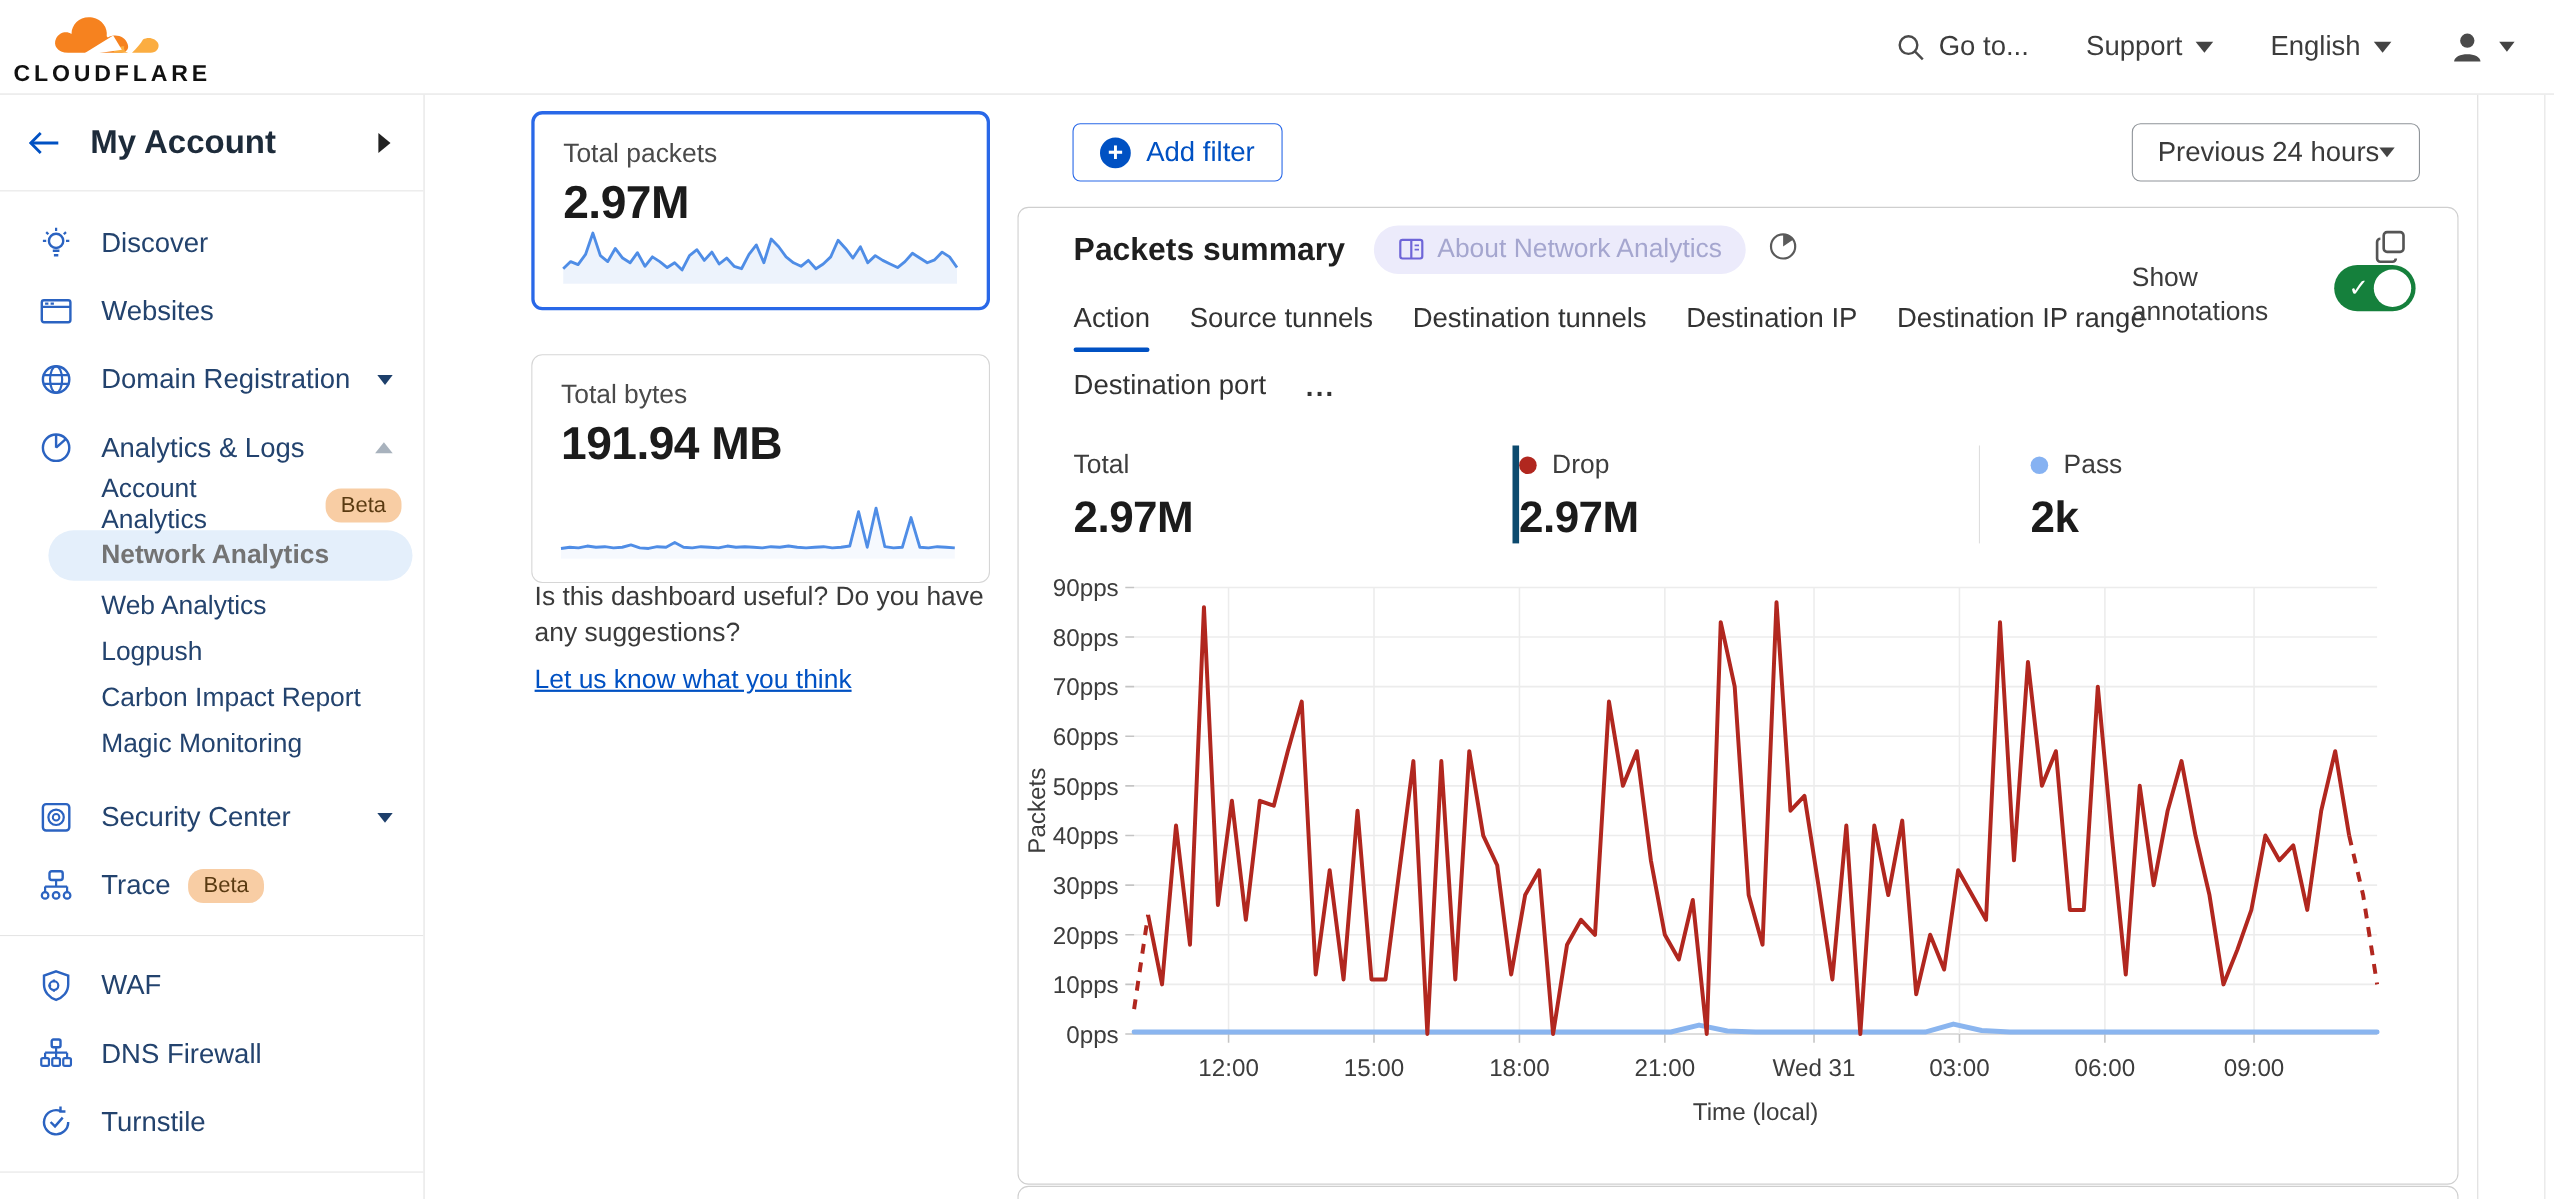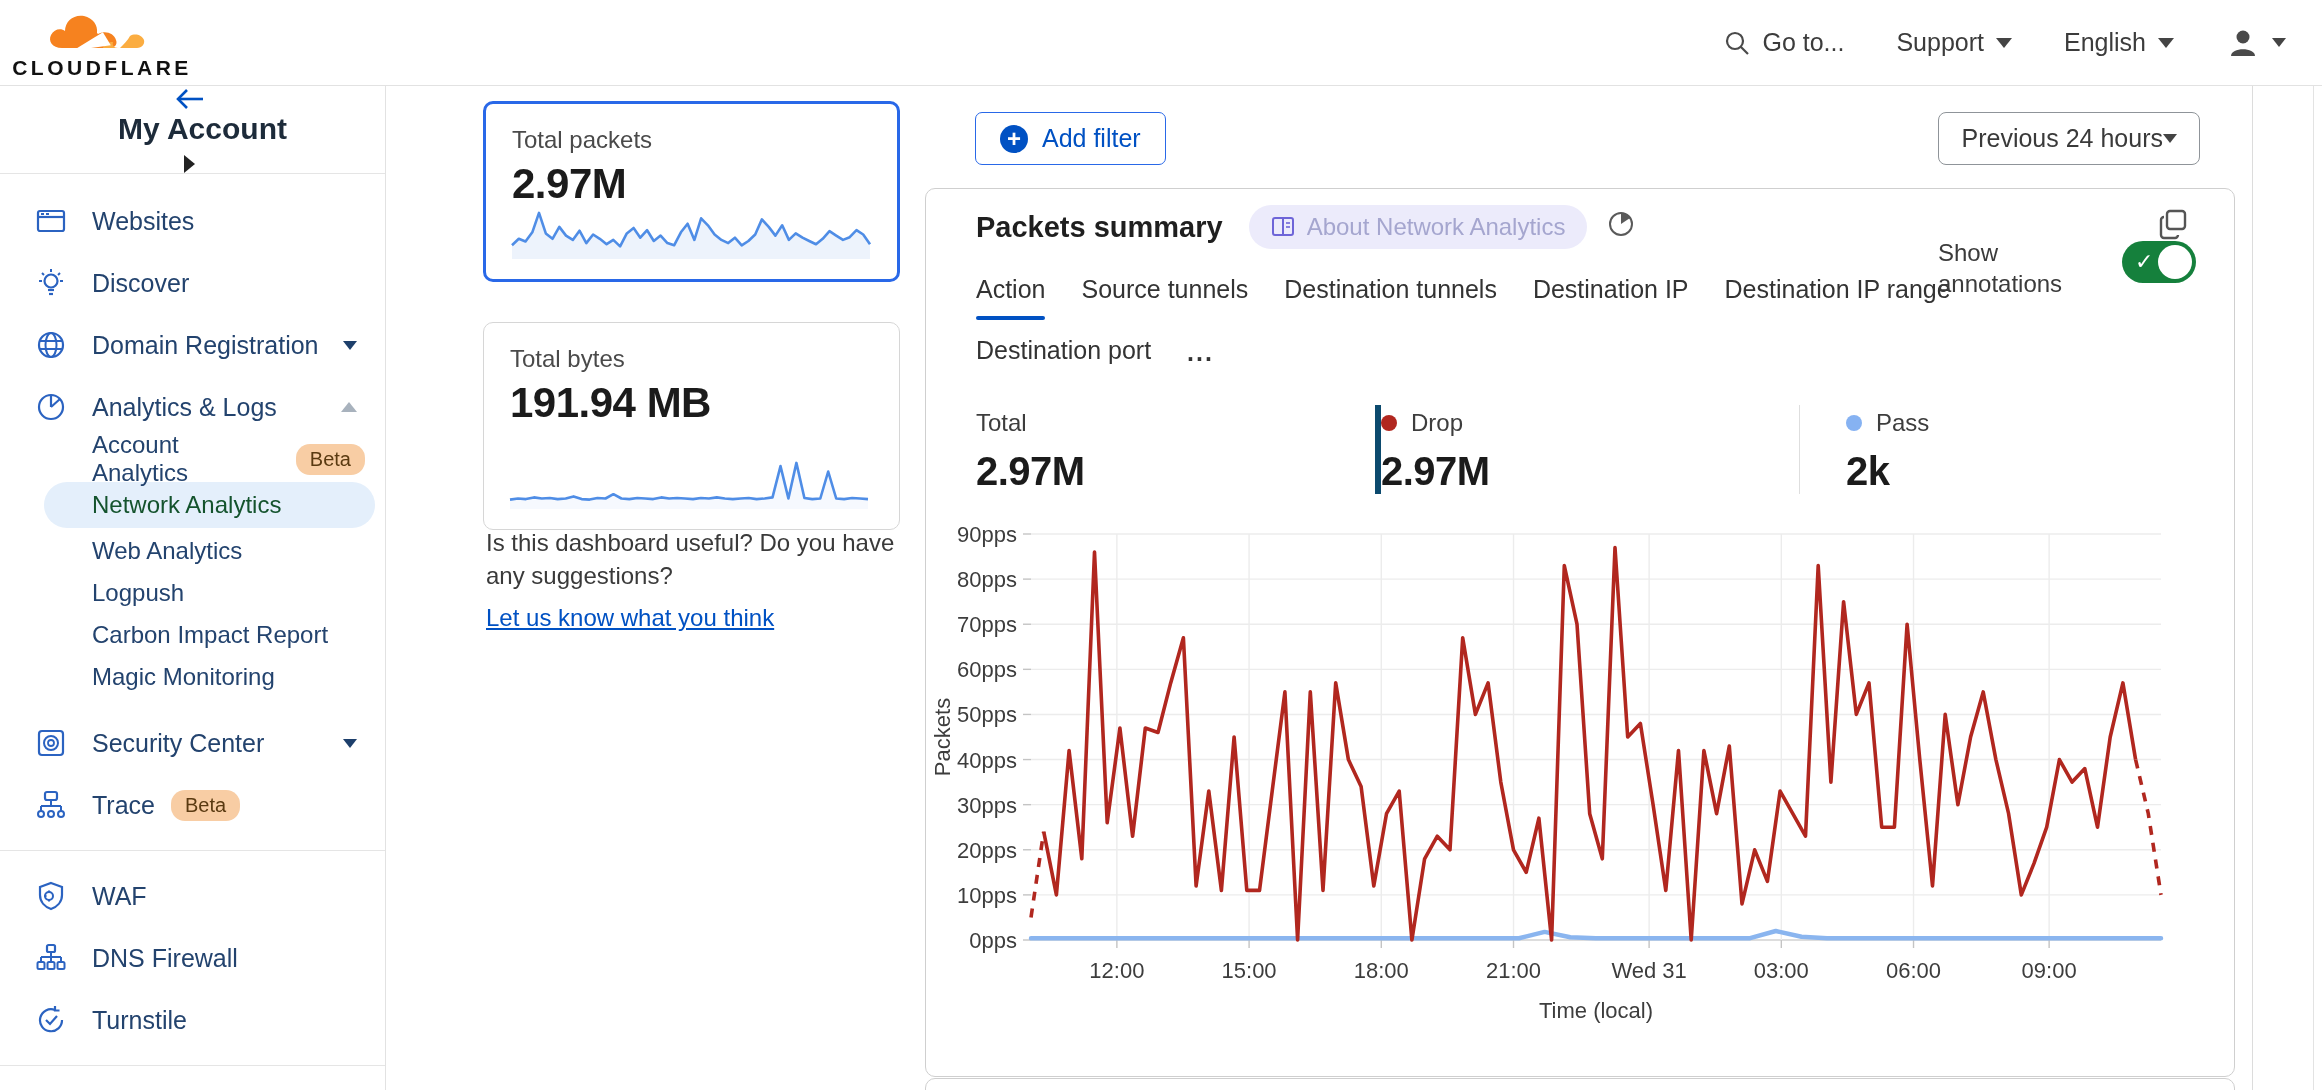--- a/index.html
+++ b/index.html
@@ -13,32 +13,32 @@
   .logo-text { font-weight:800; font-size:21px; letter-spacing:3.5px; color:#111; margin-top:-2px; }
   .topnav { display:flex; align-items:center; gap:52px; margin-right:36px; font-size:25px; color:#3c3c3c; }
   .topnav .item { display:flex; align-items:center; gap:12px; cursor:pointer; }
   .caret { width:0; height:0; border-left:8px solid transparent; border-right:8px solid transparent;
     border-top:10px solid #444; display:inline-block; }
   .caret.sm { border-left-width:7px; border-right-width:7px; border-top-width:9px; }
 
   
   .sidebar { position:absolute; left:0; top:86px; width:386px; height:1004px;
     border-right:1px solid #e2e2e2; background:#fff; overflow:hidden; }
-  .acct-row { height:88px; display:flex; align-items:center; padding:0 30px 0 24px; border-bottom:1px solid #e5e5e5;flex-direction:column; }
+  .acct-row { height:88px; display:flex; align-items:center; padding:0 30px 0 24px; border-bottom:1px solid #e5e5e5; }
   .acct-title { font-size:30px; font-weight:700; color:#1d2b3a; margin-left:26px; flex:1; }
   .tri-right { width:0; height:0; border-top:9px solid transparent; border-bottom:9px solid transparent;
     border-left:11px solid #222; }
   .navlist { padding-top:16px; }
   .nav-item { height:62px; display:flex; align-items:center; padding:0 28px 0 36px; cursor:pointer; }
   .nav-item .ic { width:30px; height:30px; margin-right:26px; flex:none; }
   .nav-item .lbl { font-size:25px; color:#23436e; flex:1; }
   .subitem { height:42px; display:flex; align-items:center; padding-left:92px; padding-right:20px; cursor:pointer; }
   .subitem .lbl { font-size:24px; color:#23436e; }
   .subitem.active { background:#e4effb; border-radius:24px; margin:2px 10px 2px 44px; padding-left:48px; height:46px; }
-  .subitem.active .lbl { font-weight:400; color:#14532d; }
+  .subitem.active .lbl { font-weight:700; color:#737373; }
   .beta { background:#f8cda4; color:#5a3a11; font-size:20px; border-radius:14px; padding:4px 14px; margin-left:16px; }
   .side-div { height:1px; background:#e5e5e5; margin:14px 0; }
   .caret-up { width:0; height:0; border-left:8px solid transparent; border-right:8px solid transparent;
     border-bottom:10px solid #a8b2bd; }
   .caret-navy { border-top-color:#1d3f6b; }
 
   
   .sumcard { position:absolute; left:483px; width:417px; background:#fff; border-radius:10px; padding:22px 26px; }
   .sumcard.sel { top:101px; height:181px; border:3px solid #2968e8; }
   .sumcard.plain { top:322px; height:208px; border:1px solid #d6d6d6; }
@@ -137,39 +137,39 @@
       <line x1="4" y1="13" x2="29" y2="13" stroke="#0051c3" stroke-width="2.6"></line>
       <polyline points="13,4 4,13 13,22" fill="none" stroke="#0051c3" stroke-width="2.6"></polyline>
     </svg>
     <div class="acct-title">My Account</div>
     <div class="tri-right"></div>
   </div>
 
   <div class="navlist">
     <div class="nav-item">
       <svg class="ic" viewBox="0 0 30 30">
-        <rect x="2" y="5" width="26" height="20" rx="2" fill="none" stroke="#2b63c1" stroke-width="2.2"></rect>
-        <line x1="2" y1="11" x2="28" y2="11" stroke="#2b63c1" stroke-width="2.2"></line>
-        <line x1="5" y1="8" x2="8" y2="8" stroke="#2b63c1" stroke-width="2"></line>
-        <line x1="10" y1="8" x2="13" y2="8" stroke="#2b63c1" stroke-width="2"></line>
-      </svg>
-      <span class="lbl">Websites</span>
-    </div>
-    <div class="nav-item">
-      <svg class="ic" viewBox="0 0 30 30">
         <circle cx="15" cy="13" r="6.5" fill="none" stroke="#2b63c1" stroke-width="2.2"></circle>
         <line x1="12" y1="22" x2="18" y2="22" stroke="#2b63c1" stroke-width="2.2"></line>
         <line x1="13" y1="26" x2="17" y2="26" stroke="#2b63c1" stroke-width="2.2"></line>
         <line x1="15" y1="1" x2="15" y2="4" stroke="#2b63c1" stroke-width="2"></line>
         <line x1="3" y1="13" x2="6" y2="13" stroke="#2b63c1" stroke-width="2"></line>
         <line x1="24" y1="13" x2="27" y2="13" stroke="#2b63c1" stroke-width="2"></line>
         <line x1="6" y1="5" x2="8" y2="7" stroke="#2b63c1" stroke-width="2"></line>
         <line x1="24" y1="5" x2="22" y2="7" stroke="#2b63c1" stroke-width="2"></line>
       </svg>
       <span class="lbl">Discover</span>
+    </div>
+    <div class="nav-item">
+      <svg class="ic" viewBox="0 0 30 30">
+        <rect x="2" y="5" width="26" height="20" rx="2" fill="none" stroke="#2b63c1" stroke-width="2.2"></rect>
+        <line x1="2" y1="11" x2="28" y2="11" stroke="#2b63c1" stroke-width="2.2"></line>
+        <line x1="5" y1="8" x2="8" y2="8" stroke="#2b63c1" stroke-width="2"></line>
+        <line x1="10" y1="8" x2="13" y2="8" stroke="#2b63c1" stroke-width="2"></line>
+      </svg>
+      <span class="lbl">Websites</span>
     </div>
     <div class="nav-item">
       <svg class="ic" viewBox="0 0 30 30">
         <circle cx="15" cy="15" r="12" fill="none" stroke="#2b63c1" stroke-width="2.2"></circle>
         <ellipse cx="15" cy="15" rx="5.5" ry="12" fill="none" stroke="#2b63c1" stroke-width="2"></ellipse>
         <line x1="3" y1="11" x2="27" y2="11" stroke="#2b63c1" stroke-width="2"></line>
         <line x1="3" y1="19" x2="27" y2="19" stroke="#2b63c1" stroke-width="2"></line>
       </svg>
       <span class="lbl">Domain Registration</span>
       <span class="caret sm caret-navy"></span>

